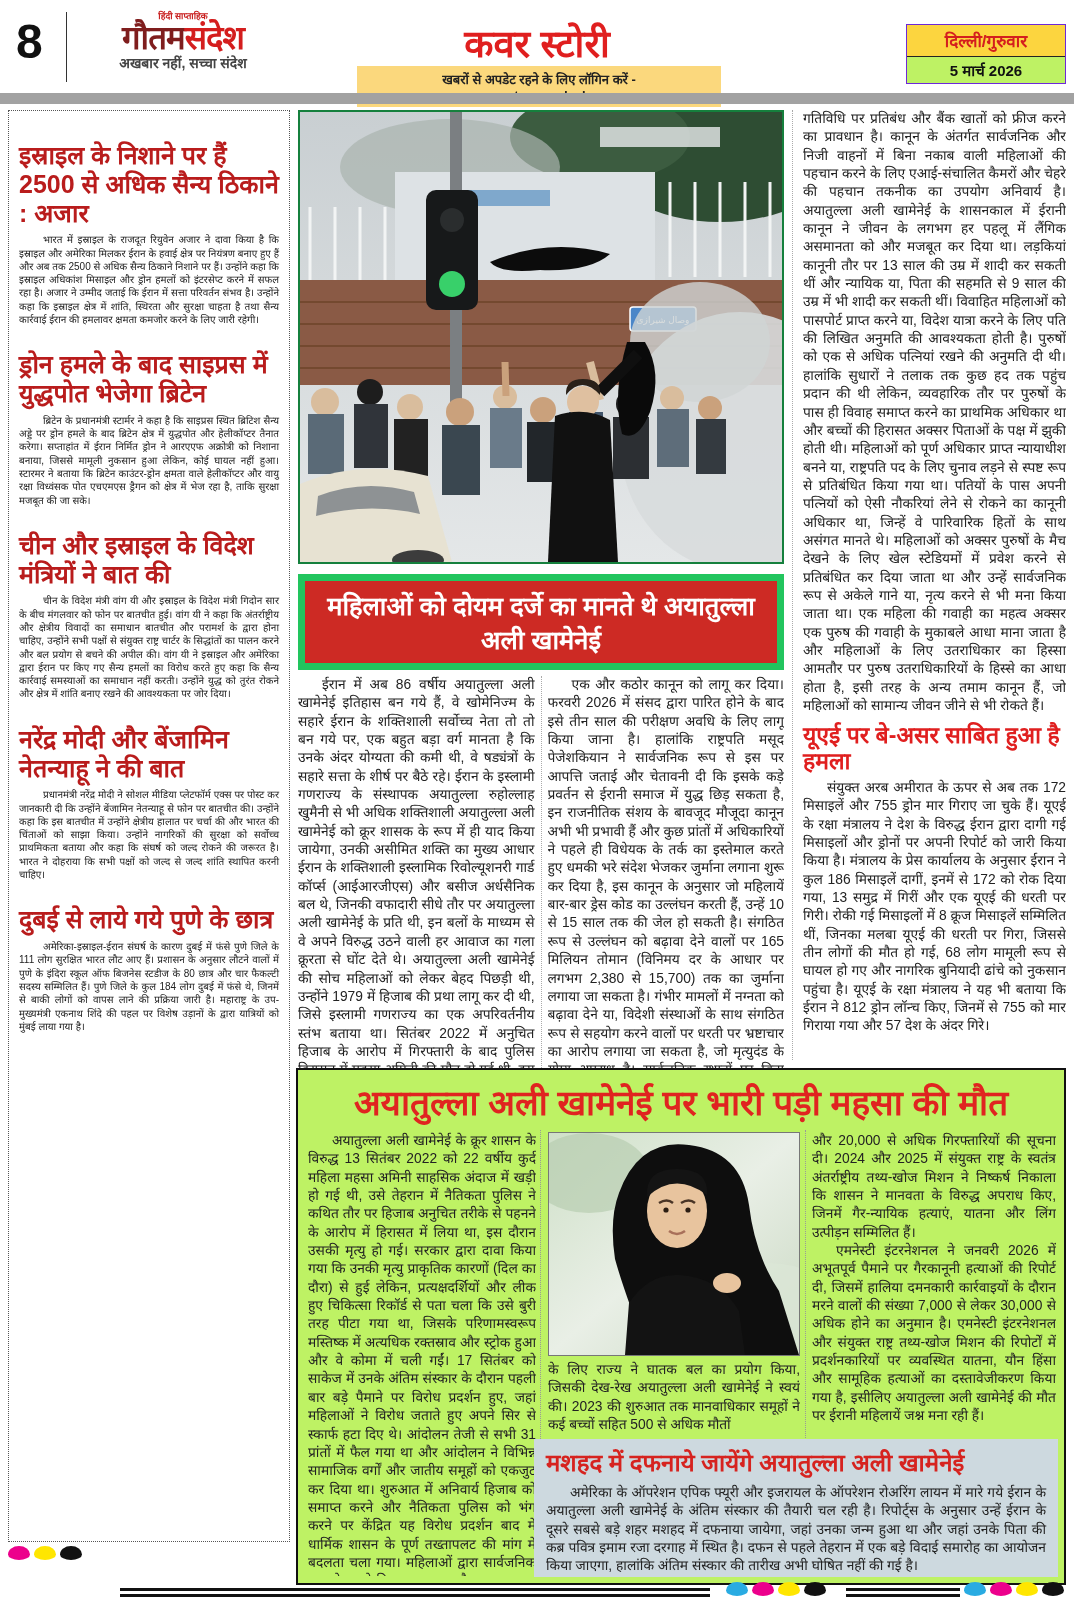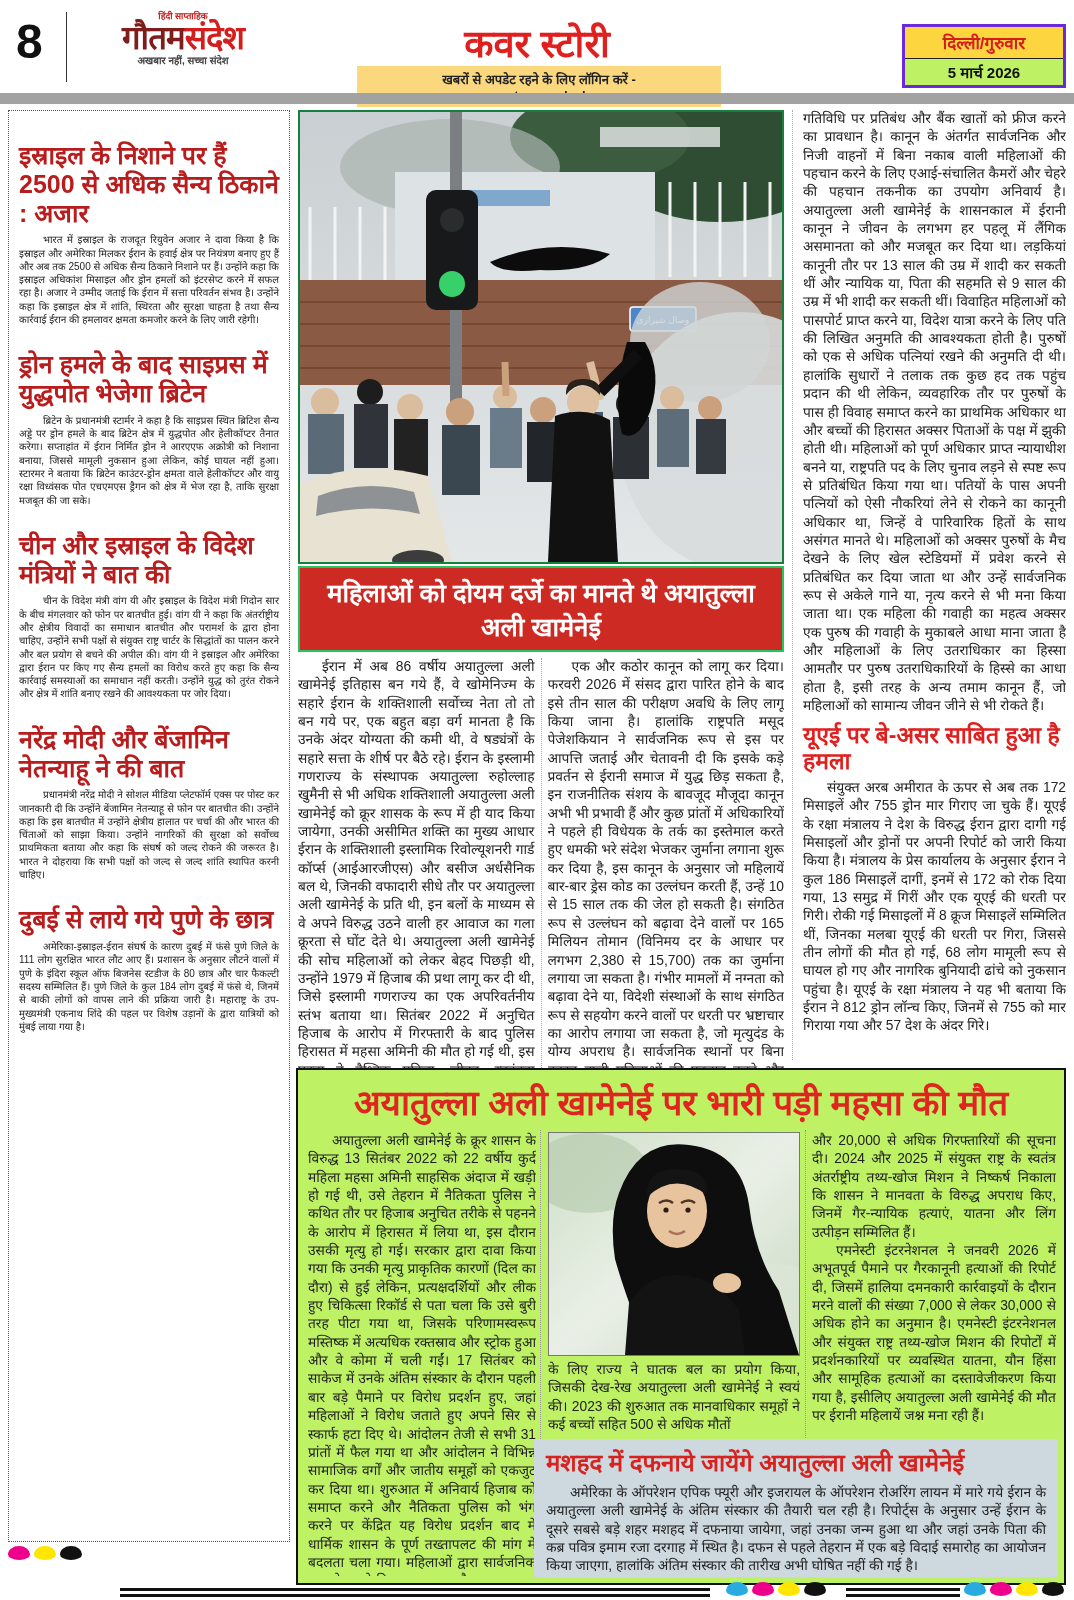--- a/index.html
+++ b/index.html
@@ -7,38 +7,38 @@
         font-family:"Liberation Sans","DejaVu Sans",sans-serif;color:#1c1c1c;}
   
   .hdr{position:absolute;top:0;left:0;width:1074px;height:93px;background:#fff;}
   .pagenum{position:absolute;left:16px;top:14px;font-size:48px;font-weight:bold;color:#111;}
   .hdr-div{position:absolute;left:66px;top:12px;height:70px;border-left:1.5px solid #333;}
   .masthead{position:absolute;left:78px;top:12px;width:210px;text-align:center;line-height:1.05;}
   .mast-tiny{font-size:9px;color:#c81d1d;font-weight:bold;}
   .mast-main{font-size:33px;font-weight:bold;letter-spacing:-1px;}
   .mast-black{color:#7f1d1d;}
   .mast-red{color:#d41e1e;}
-  .mast-slogan{font-size:10px;color:#444;font-weight:bold;}
+  .mast-slogan{font-size:14px;color:#444;font-weight:bold;}
   .cover-title{position:absolute;left:337px;top:16px;width:400px;text-align:center;
                font-size:38px;font-weight:bold;color:#e01f1f;}
   .login-strip{position:absolute;left:357px;top:66px;width:360px;background:#fbd87d;
                text-align:center;font-size:13px;font-weight:bold;color:#222;padding:4px 2px;}
-  .date-box{position:absolute;right:8px;top:24px;width:158px;border:3px solid #6d28d9;}
+  .date-box{position:absolute;right:8px;top:24px;width:158px;border:1px solid #6d28d9;}
   .date-top{background:#fcd53f;color:#d41e1e;font-weight:bold;font-size:17px;text-align:center;padding:4px 2px;}
   .date-bot{background:#bef264;border-top:1.5px solid #222;color:#111;font-weight:bold;font-size:15px;text-align:center;padding:3px 2px;}
   .gray-bar{position:absolute;top:93px;left:0;width:1074px;height:11px;background:#a2a2a2;}
   
   .left-box{position:absolute;left:8px;top:110px;width:282px;height:1432px;border:1.5px dotted #555;
             box-sizing:border-box;padding:6px 10px;overflow:hidden;}
   .lh{color:#b91c1c;font-weight:bold;font-size:25px;line-height:1.15;margin:24px 0 6px;}
   .lb{font-size:10px;line-height:1.33;text-align:justify;text-indent:24px;margin:0 0 4px;color:#222;}
   
   .mid{position:absolute;left:298px;top:110px;width:486px;}
   .photo-frame{width:482px;height:450px;border:2px solid #15803d;overflow:hidden;background:#cfd4d6;}
-  .banner{margin-top:2px;background:#cd2a24;border:2px solid #22c55e;color:#fff;text-align:center;
+  .banner{margin-top:10px;background:#cd2a24;border:7px solid #22c55e;color:#fff;text-align:center;
           font-size:25.5px;font-weight:bold;padding:7px 2px;}
   .midcols{margin-top:6px;display:flex;height:428px;overflow:hidden;}
   .midcol{flex:1;overflow:hidden;}
   .colsep{width:0;border-left:1px dotted #aaa;margin:0 6px;}
   .bt{font-size:13.8px;line-height:1.33;text-align:justify;text-indent:24px;margin:0;color:#222;}
   
   .right-col{position:absolute;left:792px;top:110px;width:274px;height:950px;box-sizing:border-box;
              padding-left:10px;border-left:1px dotted #aaa;overflow:hidden;}
   .rh{color:#e01f1f;font-weight:bold;font-size:23px;line-height:1.12;margin:8px 0 4px;}
   

